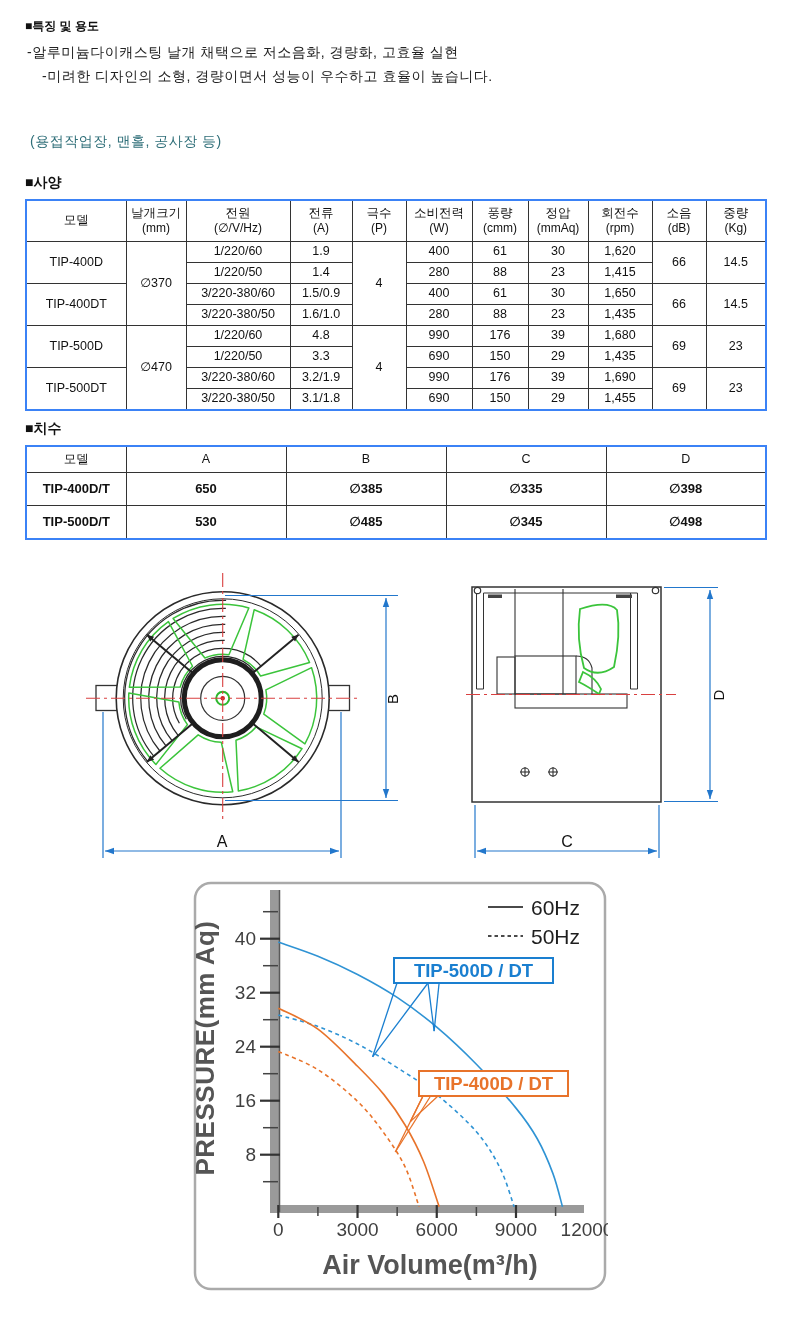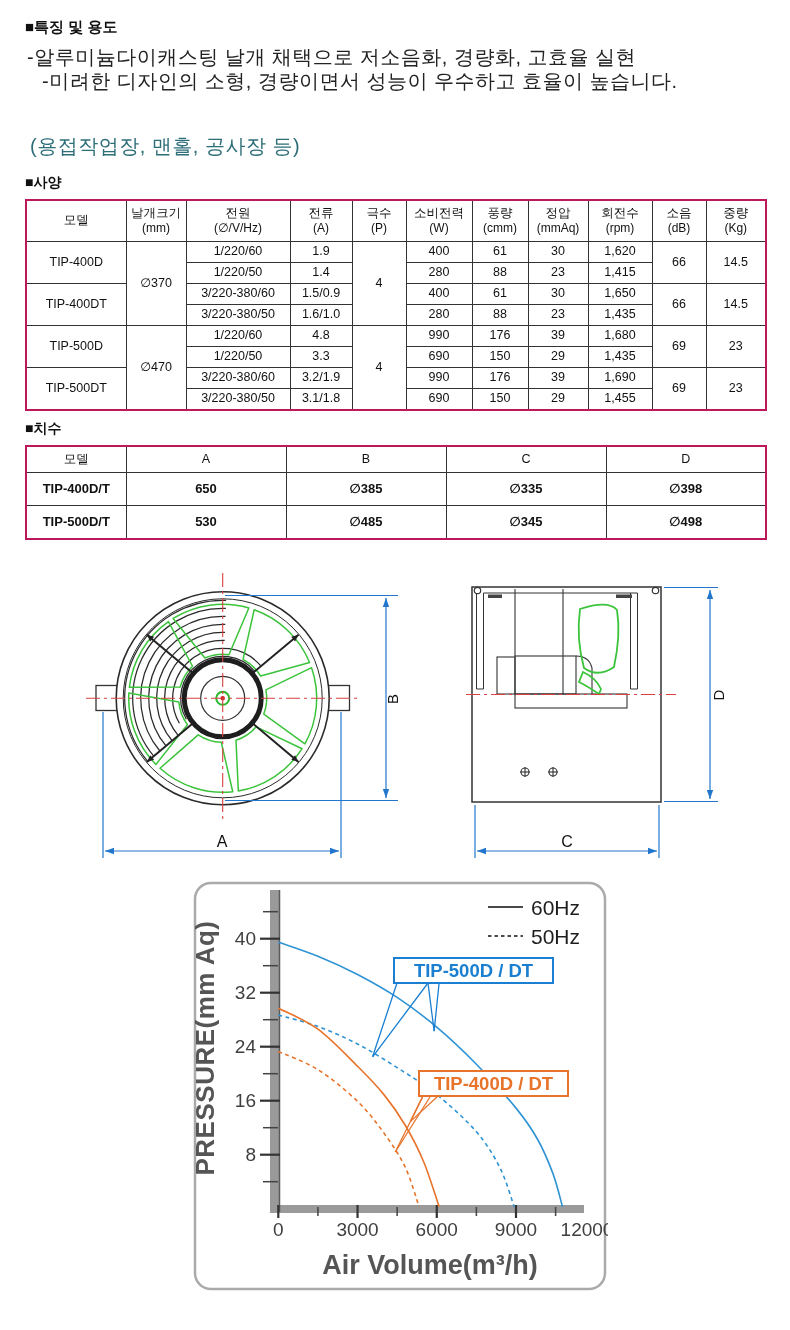--- a/index.html
+++ b/index.html
@@ -1,23 +1,23 @@
 <!DOCTYPE html>
 <html><head>
 <meta charset="utf-8">
 <style>
   html,body{margin:0;padding:0;background:#fff;}
   #page{position:relative;width:790px;height:1330px;background:#fff;overflow:hidden;
         font-family:"Liberation Sans","DejaVu Sans",sans-serif;color:#1a1a1a;}
   .abs{position:absolute;}
-  .sec-title{font-size:15px;font-weight:bold;color:#111;}
-  .feat{font-size:20px;color:#222;letter-spacing:0.5px;}
+  .sec-title{font-size:12px;font-weight:bold;color:#111;}
+  .feat{font-size:14px;color:#222;letter-spacing:0.5px;}
   .feat.teal{color:#2e6e78;}
   table{border-collapse:collapse;table-layout:fixed;background:#fff;}
-  table.doc{border:2px solid #be185d;}
+  table.doc{border:2px solid #3b82f6;}
   table.doc th, table.doc td{border:1px solid #333;text-align:center;vertical-align:middle;
       font-size:12.5px;font-weight:normal;padding:0;line-height:1.25;color:#111;}
   table.doc th .sub{font-size:12px;}
   #spec-table{width:740px;}
   #spec-table thead th{height:40px;}
   #spec-table tbody td{height:20px;}
   #dims-table{width:740px;}
   #dims-table thead th{height:25px;}
   #dims-table tbody td{height:32px;font-size:13px;font-weight:bold;}
   svg text{font-family:"Liberation Sans","DejaVu Sans",sans-serif;}

